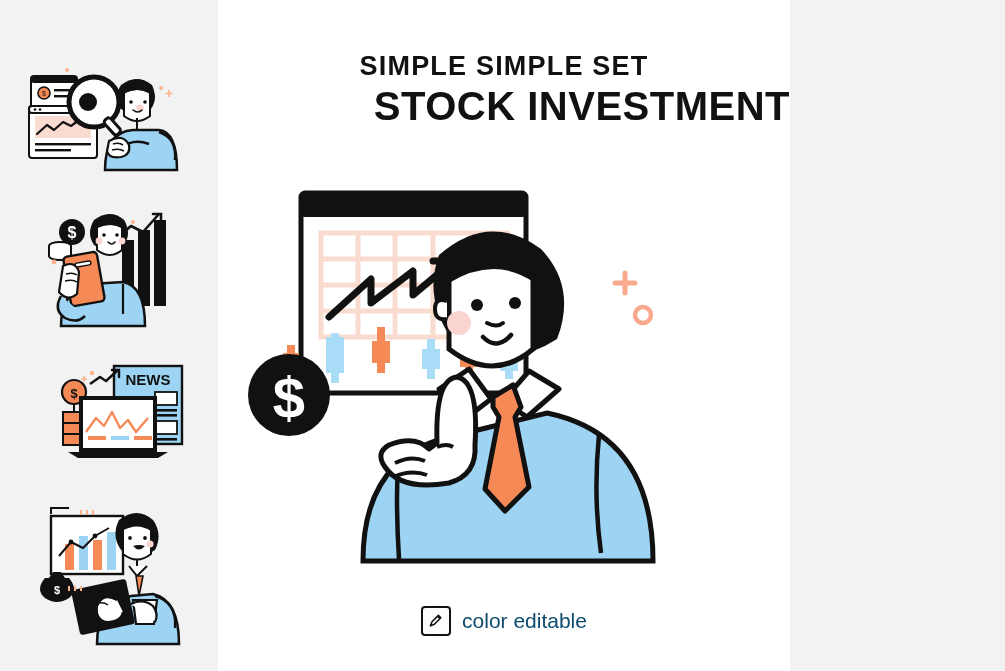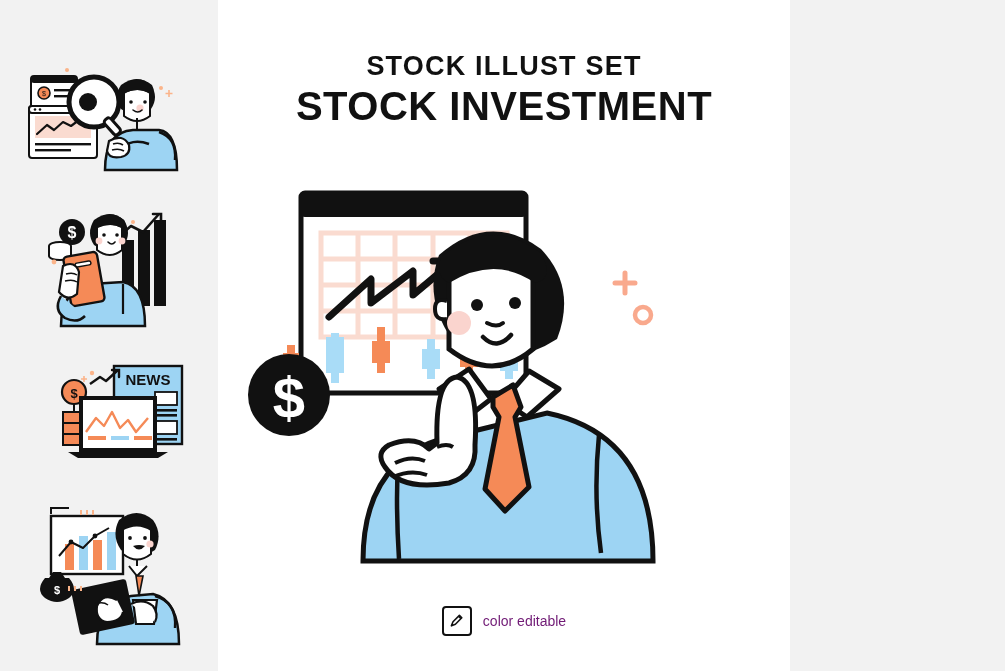--- a/index.html
+++ b/index.html
@@ -19,33 +19,33 @@
   }
 
   
   .title-block{position:absolute;left:0;top:52px;width:572px;text-align:center;}
   .title-sub{
     font-size:27px;font-weight:bold;letter-spacing:1.2px;color:#111111;
     line-height:1.05;
   }
   .title-main{
     font-size:40px;font-weight:bold;letter-spacing:0.5px;color:#111111;
-    line-height:1.1;margin-top:4px;
+    line-height:1.1;margin-top:4px;text-align:right;
   }
 
   
   .footer{
     position:absolute;left:0;top:606px;width:572px;
     display:flex;align-items:center;justify-content:center;gap:11px;
   }
   .pencil-box{
     width:26px;height:26px;border:2px solid #111;border-radius:4px;
     display:flex;align-items:center;justify-content:center;
   }
-  .footer-label{font-size:14px;color:#701a75;}
+  .footer-label{font-size:21px;color:#0c4a6e;}
 
   
   .hero{position:absolute;left:25px;top:175px;width:525px;height:400px;}
 
   
   .thumb{position:absolute;width:200px;height:150px;}
   .l1{left:9px;top:40px;}
   .l2{left:9px;top:190px;}
   .l3{left:24px;top:340px;}
   .l4{left:9px;top:492px;}
@@ -237,21 +237,21 @@
           <path d="M72 18 l0 5 M78 18 l0 5 M84 18 l0 5" stroke="#FBB48A" stroke-width="2"></path>
           <path d="M60 94 l0 5 M66 94 l0 5 M72 94 l0 5" stroke="#FBB48A" stroke-width="2"></path>
         </g>
       </svg>
     </div>
   </div>
 
   <div class="center">
 
     <div class="title-block">
-      <div class="title-sub">STOCK ILLUST SET</div>
+      <div class="title-sub">SIMPLE SIMPLE SET</div>
       <div class="title-main">STOCK INVESTMENT</div>
     </div>
 
     <div class="hero">
       <svg viewBox="0 0 525 400" width="525" height="400">
 
         <g>
           <rect x="58" y="18" width="225" height="200" rx="4" fill="#fff" stroke="#111" stroke-width="5"></rect>
           <rect x="58" y="18" width="225" height="24" rx="4" fill="#111"></rect>
           <g>

